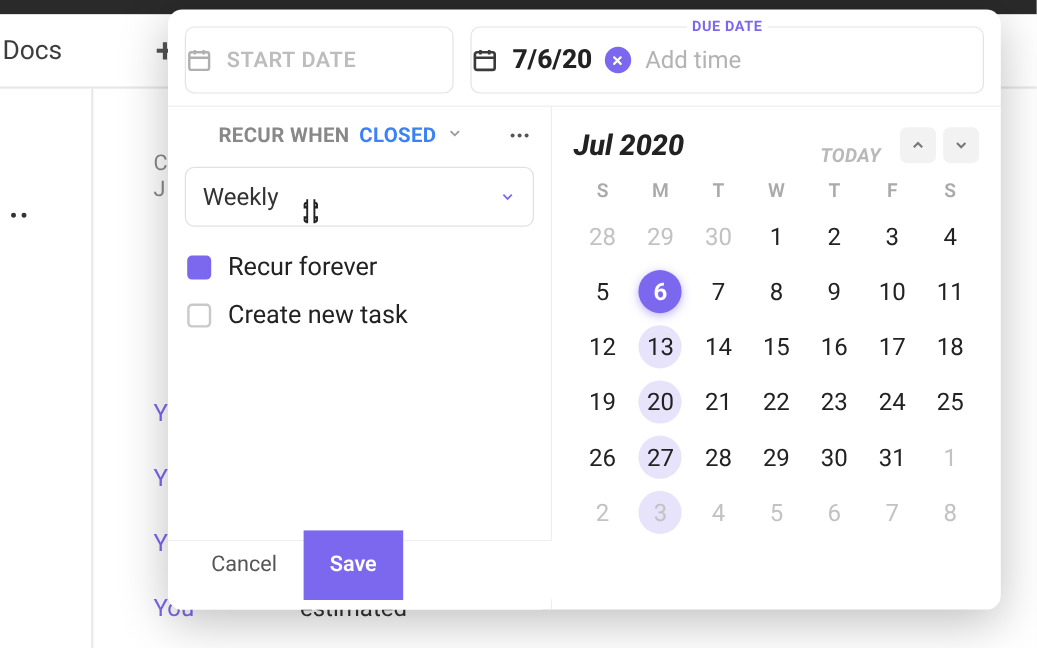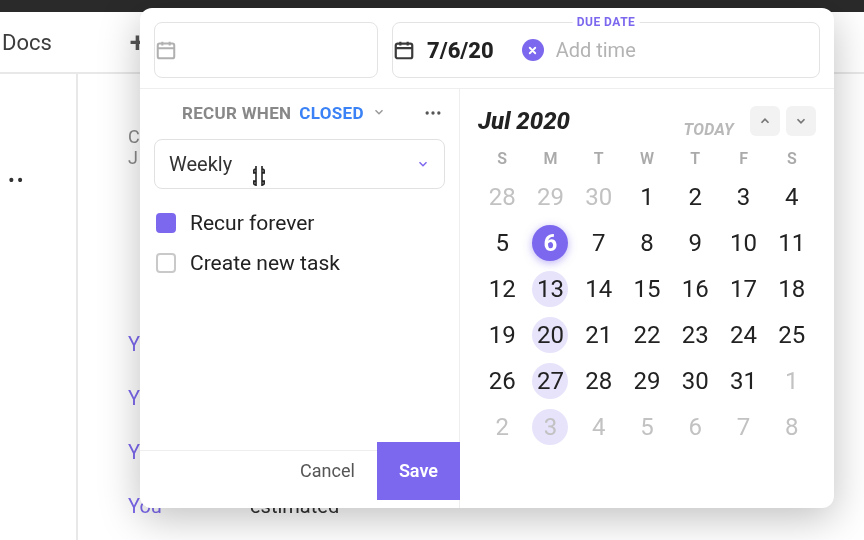--- a/index.html
+++ b/index.html
@@ -31,21 +31,21 @@
   .date-field.due  { flex:1 1 auto;}
   .field-label{
     position:absolute; top:-8px; left:50%; transform:translateX(-50%);
     font-size:12px; font-weight:700; letter-spacing:.5px; color:#7b68ee; background:#fff;
     padding:0 4px;
   }
   .date-field.start .field-placeholder{ color:#bdbdbd; font-size:18px; font-weight:600; letter-spacing:.5px;}
   .cal-icon{ width:22px; height:22px; margin-right:12px; color:#b0b0b0;}
   .cal-icon.dark{ color:#3a3a3a;}
   .cal-icon svg{ width:100%; height:100%; display:block;}
-  .due-date-val{ font-size:22px; font-weight:800; color:#222; margin-right:28px;}
+  .due-date-val{ font-size:22px; font-weight:800; color:#222; margin-right:10px;}
   .clear-btn{ width:22px; height:22px; border-radius:50%; background:#7b68ee; color:#fff; display:inline-flex; align-items:center; justify-content:center; margin-right:12px; cursor:pointer;}
   .clear-btn svg{width:11px;height:11px;}
   .add-time{ font-size:20px; color:#b3b3b3;}
 
   .body-row{ flex:1 1 auto; display:flex; border-top:1px solid #eee; min-height:0;}
   .left-pane{ width:320px; border-right:1px solid #eee; padding:12px 14px 0 14px; position:relative;}
   .recur-head{ display:flex; align-items:center; gap:8px; color:#888; font-size:17px; font-weight:700; letter-spacing:.3px; margin-bottom:14px;margin-left:28px;}
   .recur-head .closed{ color:#3b82f6;}
   .chev{ width:14px;height:14px;}
   .kebab{ margin-left:auto; color:#555; width:24px;height:24px; display:flex; align-items:center; justify-content:center;}
@@ -61,28 +61,28 @@
   .cb.checked{ background:#7b68ee; border-color:#7b68ee;}
   
   .right-pane{ flex:1; padding:14px 18px 0 18px;}
   .cal-head{ display:flex; align-items:center; margin-bottom:10px;font-style:italic;}
   .month{ font-size:24px; font-weight:800; color:#222;}
   .today-btn{ margin-left:auto; color:#b9b9b9; font-size:16px; font-weight:700; letter-spacing:.3px; margin-right:10px;margin-top:17px;}
   .nav-btn{ width:30px;height:30px; border-radius:6px; background:#f2f2f2; display:inline-flex; align-items:center; justify-content:center; color:#777; margin-left:6px; cursor:pointer;}
   .nav-btn svg{width:14px;height:14px;}
   .dow{ display:grid; grid-template-columns:repeat(7,1fr); text-align:center; color:#aaa; font-size:16px; font-weight:600; margin-bottom:6px;}
   .grid{ display:grid; grid-template-columns:repeat(7,1fr);}
-  .cell{ height:46px; display:flex; align-items:center; justify-content:center; font-size:24px; color:#222; cursor:pointer; position:relative;}
+  .cell{ height:46px; display:flex; align-items:center; justify-content:center; font-size:20px; color:#222; cursor:pointer; position:relative;}
   .cell.other{ color:#c2c2c2;}
   .cell .ring{ width:36px;height:36px;border-radius:50%; display:flex;align-items:center;justify-content:center;}
   .cell.selected .ring{ background:#7b68ee; color:#fff; font-weight:700; box-shadow:0 2px 8px rgba(123,104,238,.5);}
   .cell.hl .ring{ background:#e7e3fb; }
   .footer{
     position:absolute; left:0; right:0; bottom:0; height:58px; border-top:1px solid #eee;
-    display:flex; align-items:center; justify-content:flex-end; padding:0 0 18px 14px; gap:0;
+    display:flex; align-items:center; padding:0 0 18px 14px; gap:0;
     background:#fff; border-bottom-left-radius:12px; border-bottom-right-radius:12px;
     width:320px;
   }
   .btn{ height:58px; padding:0 22px; font-size:18px; display:flex; align-items:center; justify-content:center; cursor:pointer;}
   .btn.cancel{ color:#555; background:transparent;}
   .btn.save{ background:#7b68ee; color:#fff; font-weight:600; border-bottom-left-radius:0;}
 </style>
 </head>
 <body>
 
@@ -108,20 +108,21 @@
 
 <div class="popover">
   <div class="date-row">
     <div class="date-field start">
       <span class="cal-icon">
         <svg viewBox="0 0 24 24" fill="none" stroke="currentColor" stroke-width="2.2">
             <rect x="3" y="5" width="18" height="16" rx="2"></rect>
             <path d="M3 10h18M8 3v4M16 3v4"></path>
           </svg>
       </span>
+      <span class="field-placeholder">START DATE</span>
     </div>
     <div class="date-field due">
       <span class="field-label">DUE DATE</span>
       <span class="cal-icon dark">
         <svg viewBox="0 0 24 24" fill="none" stroke="currentColor" stroke-width="2.4">
             <rect x="3" y="5" width="18" height="16" rx="2"></rect>
             <path d="M3 10h18M8 3v4M16 3v4"></path>
           </svg>
       </span>
       <span class="due-date-val">7/6/20</span>

